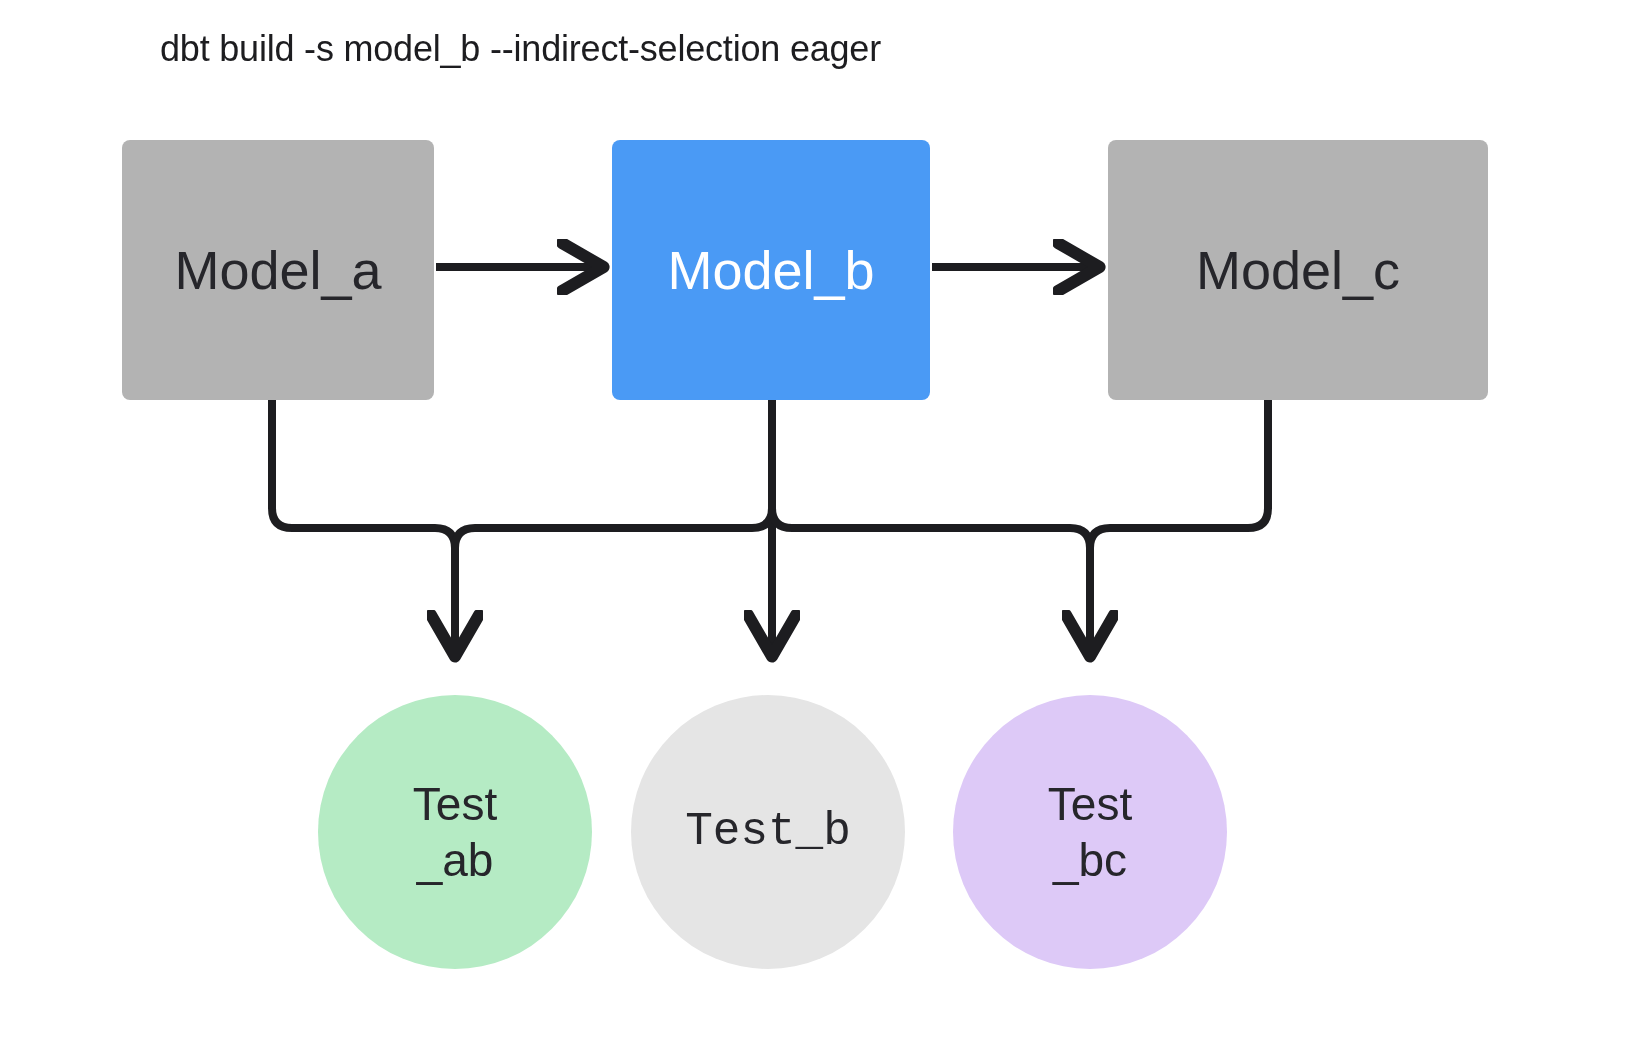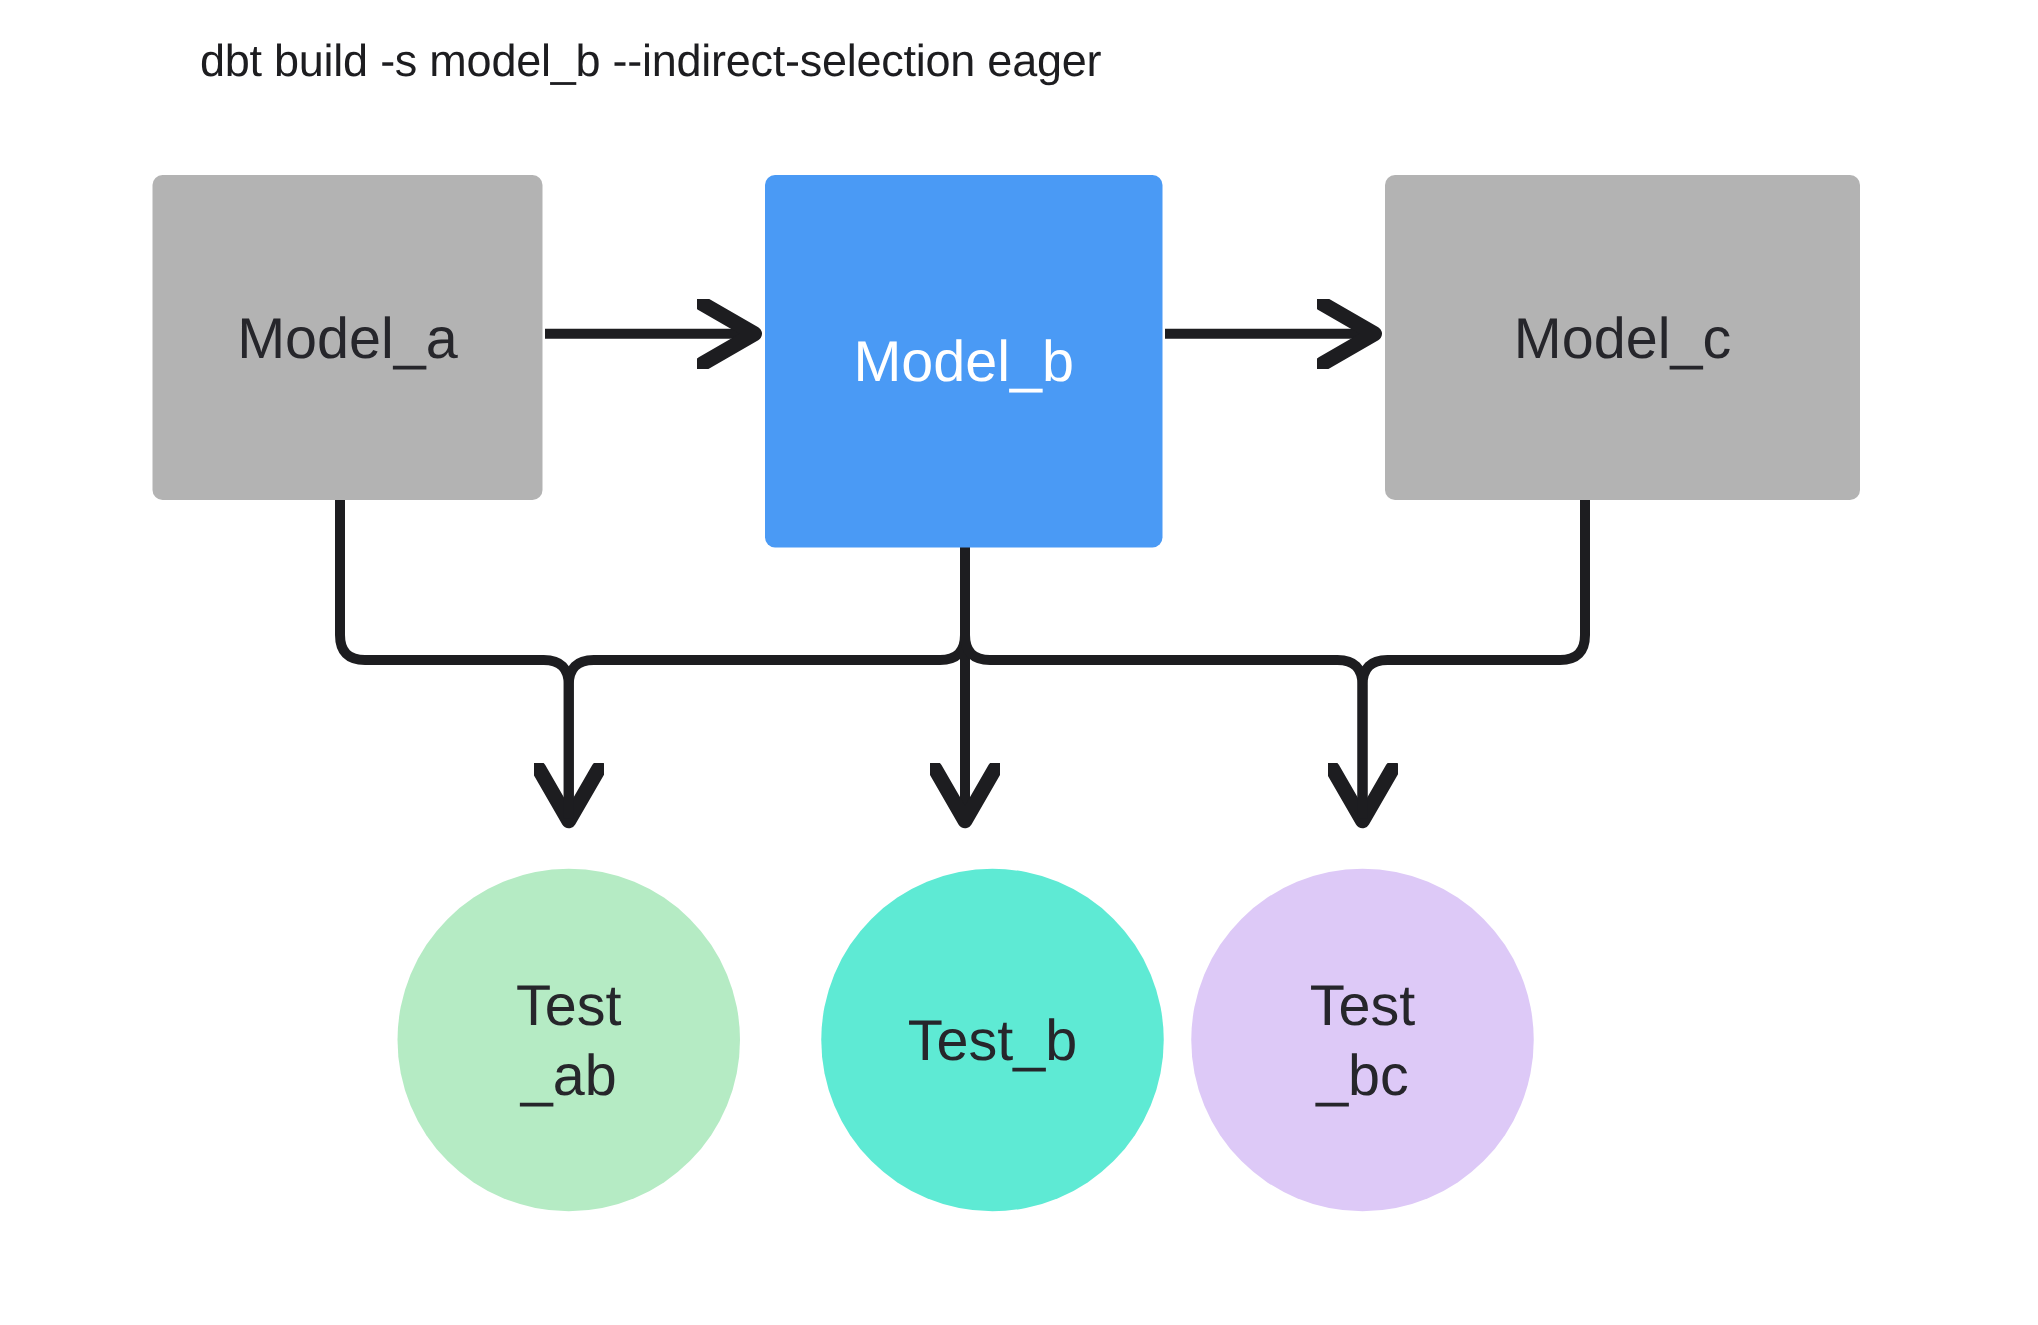--- a/index.html
+++ b/index.html
@@ -33,21 +33,21 @@
     width: 1630px;
     height: 1060px;
     pointer-events: none;
   }
   .node-box {
     position: absolute;
     border-radius: 8px;
     display: flex;
     align-items: center;
     justify-content: center;
-    font-size: 46px;
+    font-size: 54px;
     box-sizing: border-box;
   }
   .node-circle {
     position: absolute;
     border-radius: 50%;
     display: flex;
     flex-direction: column;
     align-items: center;
     justify-content: center;
     font-size: 46px;
@@ -85,34 +85,34 @@
       <path d="M 772 400 L 772 508 Q 772 528 792 528 L 1070 528 Q 1090 528 1090 548 L 1090 655" marker-end="url(#arrowhead)"></path>
 
       <path d="M 1268 400 L 1268 508 Q 1268 528 1248 528 L 1110 528 Q 1090 528 1090 548 L 1090 655"></path>
     </g>
   </svg>
 
   <div class="node-box" style="left:122px; top:140px; width:312px; height:260px; background:#b3b3b3; color:#26262b;">
     <span>Model_a</span>
   </div>
 
-  <div class="node-box" style="left:612px; top:140px; width:318px; height:298px; background:#4a9af5; color:#ffffff;">
+  <div class="node-box" style="left:612px; top:140px; width:318px; height:260px; background:#4a9af5; color:#ffffff;">
     <span>Model_b</span>
   </div>
 
   <div class="node-box" style="left:1108px; top:140px; width:380px; height:260px; background:#b3b3b3; color:#26262b;">
     <span>Model_c</span>
   </div>
 
   <div class="node-circle" style="left:318px; top:695px; width:274px; height:274px; background:#b5ebc4; color:#26262b;">
     <span class="circle-line">Test</span>
     <span class="circle-line">_ab</span>
   </div>
 
-  <div class="node-circle" style="left:657px; top:695px; width:274px; height:274px; background:#5eead4; color:#26262b;">
+  <div class="node-circle" style="left:631px; top:695px; width:274px; height:274px; background:#e5e5e5; color:#26262b;font-family:Liberation Mono, monospace;">
     <span class="circle-line">Test_b</span>
   </div>
 
   <div class="node-circle" style="left:953px; top:695px; width:274px; height:274px; background:#ddc9f7; color:#26262b;">
     <span class="circle-line">Test</span>
     <span class="circle-line">_bc</span>
   </div>
 
 </div>
 

